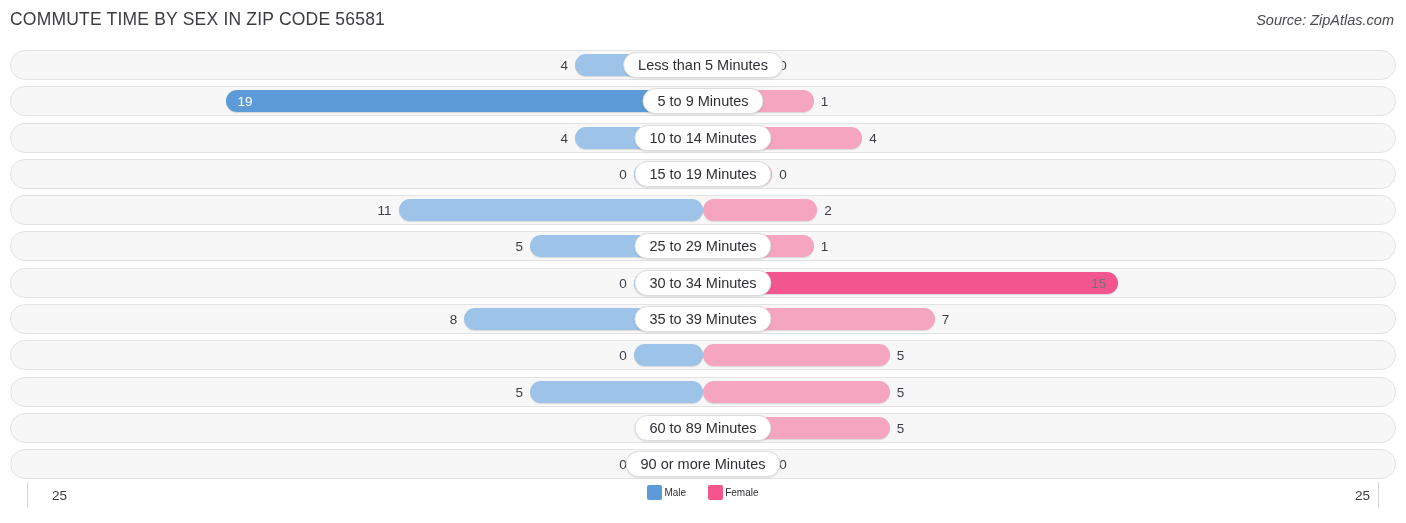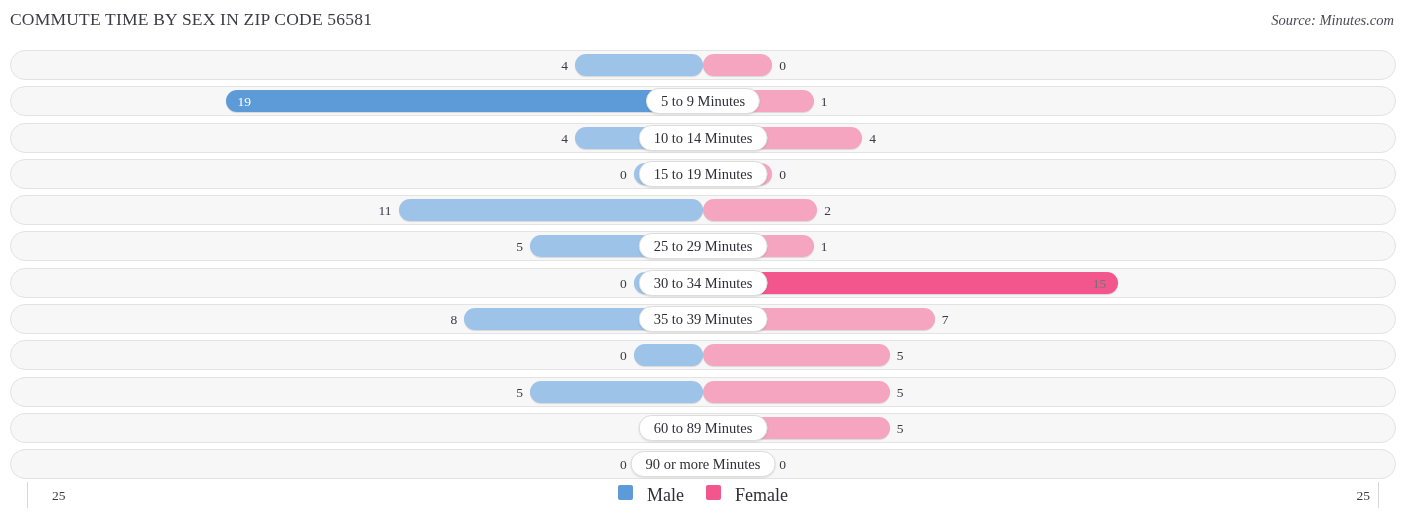--- a/index.html
+++ b/index.html
@@ -6,21 +6,20 @@
   html, body {
     margin: 0; padding: 0;
     background: #ffffff;
     font-family: "Liberation Sans", "DejaVu Sans", sans-serif;
   }
   #page {
     position: relative;
     width: 1406px; height: 523px;
     background: #ffffff;
     overflow: hidden;
-    font-family: Liberation Serif, serif;
   }
   
   #chart-title {
     position: absolute;
     left: 10px; top: 9px;
     font-size: 17.5px;
     letter-spacing: .2px;
     color: #3c3c46;
     white-space: nowrap;
   }
@@ -113,22 +112,22 @@
   #legend {
     position: absolute;
     top: 485px;
     left: 0; width: 100%;
     display: flex;
     justify-content: center;
     align-items: center;
     gap: 22px;
   }
   .legend-item {
-    display: flex; align-items: flex-start; gap: 14px;
-    font-size: 18px;
+    display: flex; align-items: center; gap: 2px;
+    font-size: 10px;
     color: #2f2f38;
   }
   .swatch { width: 15px; height: 15px; border-radius: 2px; }
   .swatch.male   { background: #5d9bd8; }
   .swatch.female { background: #f2568d; }
 
   #tick-left, #tick-right {
     position: absolute;
     top: 482px;
     width: 1px; height: 26px;
@@ -136,32 +135,33 @@
   }
   #tick-left  { left: 27px; }
   #tick-right { right: 27px; }
 </style>
 </head>
 <body>
 
 <div id="page">
 
   <div id="chart-title">COMMUTE TIME BY SEX IN ZIP CODE 56581</div>
-  <div id="source-label">Source: Minutes.com</div>
+  <div id="source-label">Source: ZipAtlas.com</div>
 
   <div id="plot">
       <div class="row">
         <div class="half left">
           <div class="bar left male" style="width: 18.5%;"></div>
           <div class="val out-left" style="right: 18.5%;">4</div>
         </div>
         <div class="half right">
           <div class="bar right female" style="width: 10%;"></div>
           <div class="val out-right" style="left: 10%;">0</div>
         </div>
+        <div class="cat-label">Less than 5 Minutes</div>
       </div>
       <div class="row">
         <div class="half left">
           <div class="bar left male hi" style="width: 69%;"></div>
           <div class="val in-left" style="left: 31%; right: auto;">19</div>
         </div>
         <div class="half right">
           <div class="bar right female" style="width: 16%;"></div>
           <div class="val out-right" style="left: 16%;">1</div>
         </div>

